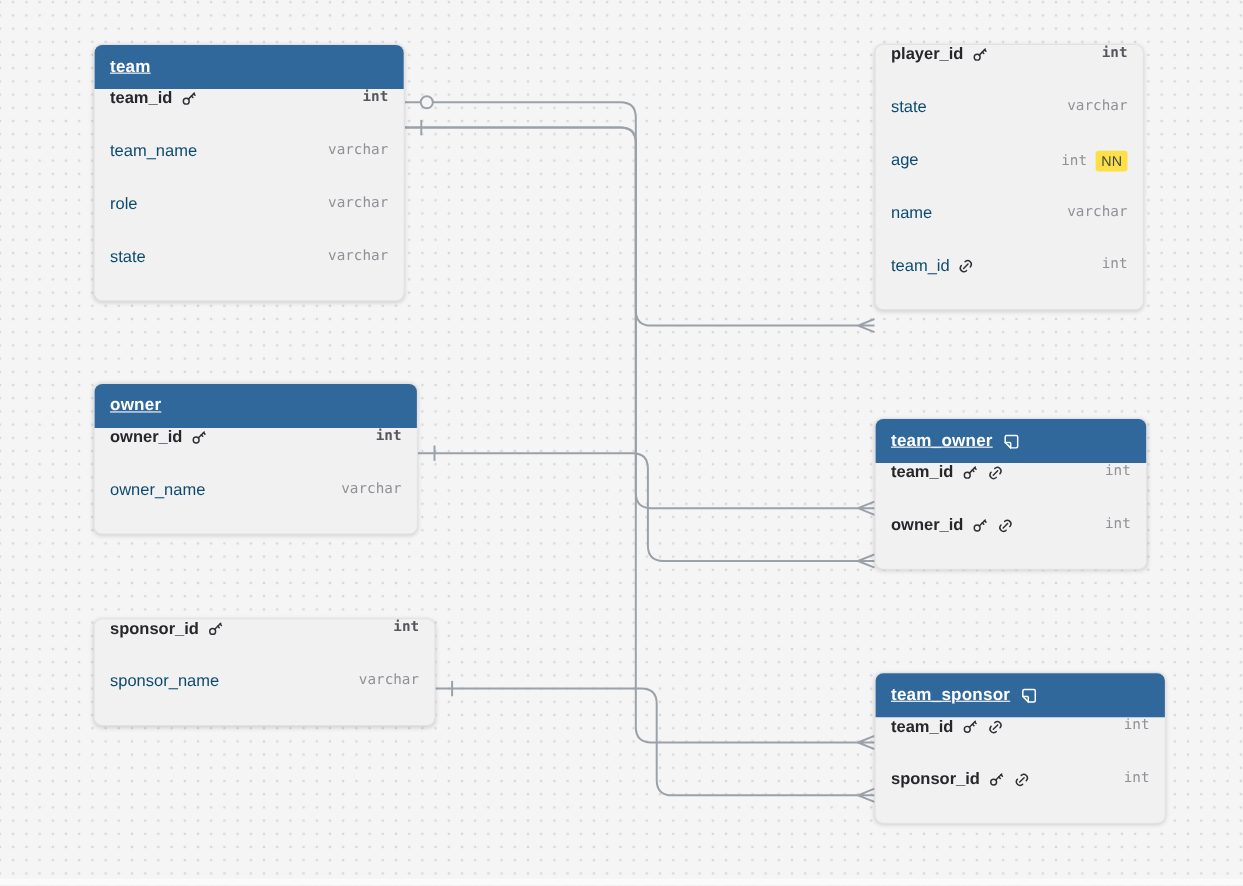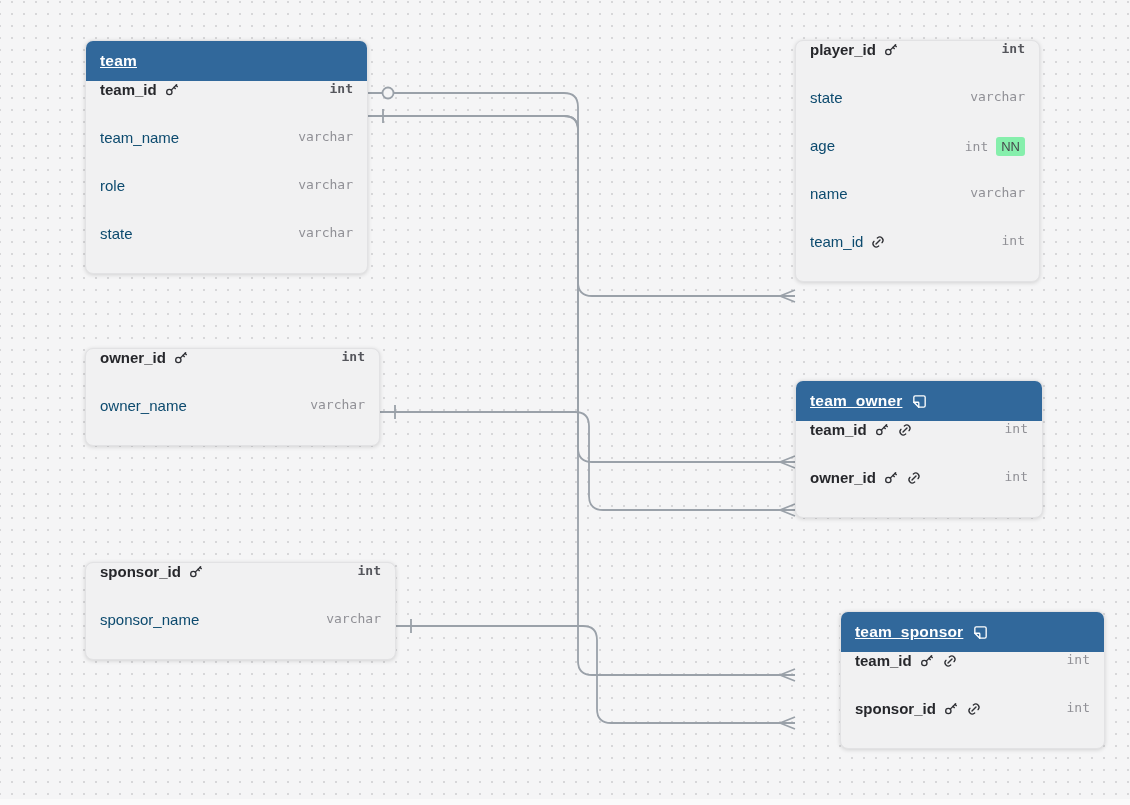--- a/index.html
+++ b/index.html
@@ -32,21 +32,21 @@
   }
   .field-left{display:inline-flex;align-items:center;gap:7px;}
   .field-name{color:#0c4a6e;}
   .field-row.pk .field-name{color:#26272b;font-weight:700;}
   .field-icon{display:inline-flex;}
   .field-icon svg{width:16px;height:16px;stroke:#2f3035;stroke-width:2;fill:none;stroke-linecap:round;stroke-linejoin:round;}
   .field-right{display:inline-flex;align-items:center;gap:8px;}
   .field-type{font-family:"DejaVu Sans Mono",monospace;font-size:13px;color:#909096;}
   .field-type.strong{color:#55565c;font-weight:bold;}
   .nn-badge{
-    background:#86efac;color:#47484d;border-radius:3px;padding:1px 5px;
+    background:#fde047;color:#47484d;border-radius:3px;padding:1px 5px;
     font-size:13px;line-height:17px;
   }
   #canvas-bottom-edge{position:absolute;left:0;bottom:0;width:100%;height:6px;background:#fafafa;}
 </style>
 </head>
 <body>
 
 <div id="canvas" style="--accent: #31689B; --line: #9aa1a9; --canvas-bg: #f5f5f6; --dot: #d7d7d9; --card-bg: #f1f1f2;">
   <svg id="rel-layer" xmlns="http://www.w3.org/2000/svg">
       <g>
@@ -172,20 +172,23 @@
                 <path d="M6 11l-.5.5a5 5 0 0 0 7 7l.5-.5"></path>
               </svg>
             </span>
           </span>
           <span class="field-right">
             <span class="field-type">int</span>
           </span>
         </div>
       </div>
       <div class="table-card" style="left: 85px; top: 348px; width: 295px;">
+        <div class="table-header">
+          <span class="table-title">owner</span>
+        </div>
         <div class="field-row pk">
           <span class="field-left">
             <span class="field-name">owner_id</span>
             <span class="field-icon">
               <svg viewBox="0 0 24 24" xmlns="http://www.w3.org/2000/svg">
                 <circle cx="8" cy="15" r="4"></circle>
                 <path d="M10.85 12.15 19 4"></path>
                 <path d="M18 5l2 2"></path>
                 <path d="M15 8l2 2"></path>
               </svg>
@@ -280,21 +283,21 @@
         </div>
         <div class="field-row">
           <span class="field-left">
             <span class="field-name">sponsor_name</span>
           </span>
           <span class="field-right">
             <span class="field-type">varchar</span>
           </span>
         </div>
       </div>
-      <div class="table-card" style="left: 840px; top: 611px; width: 265px;">
+      <div class="table-card" style="left: 795px; top: 611px; width: 265px;">
         <div class="table-header">
           <span class="table-title">team_sponsor</span>
           <span class="header-note-icon">
             <svg viewBox="0 0 24 24" xmlns="http://www.w3.org/2000/svg">
               <path d="M13 20l7-7"></path>
               <path d="M13 20v-6a1 1 0 0 1 1-1h6v-7a2 2 0 0 0-2-2H6a2 2 0 0 0-2 2v12a2 2 0 0 0 2 2h7z"></path>
             </svg>
           </span>
         </div>
         <div class="field-row pk">

